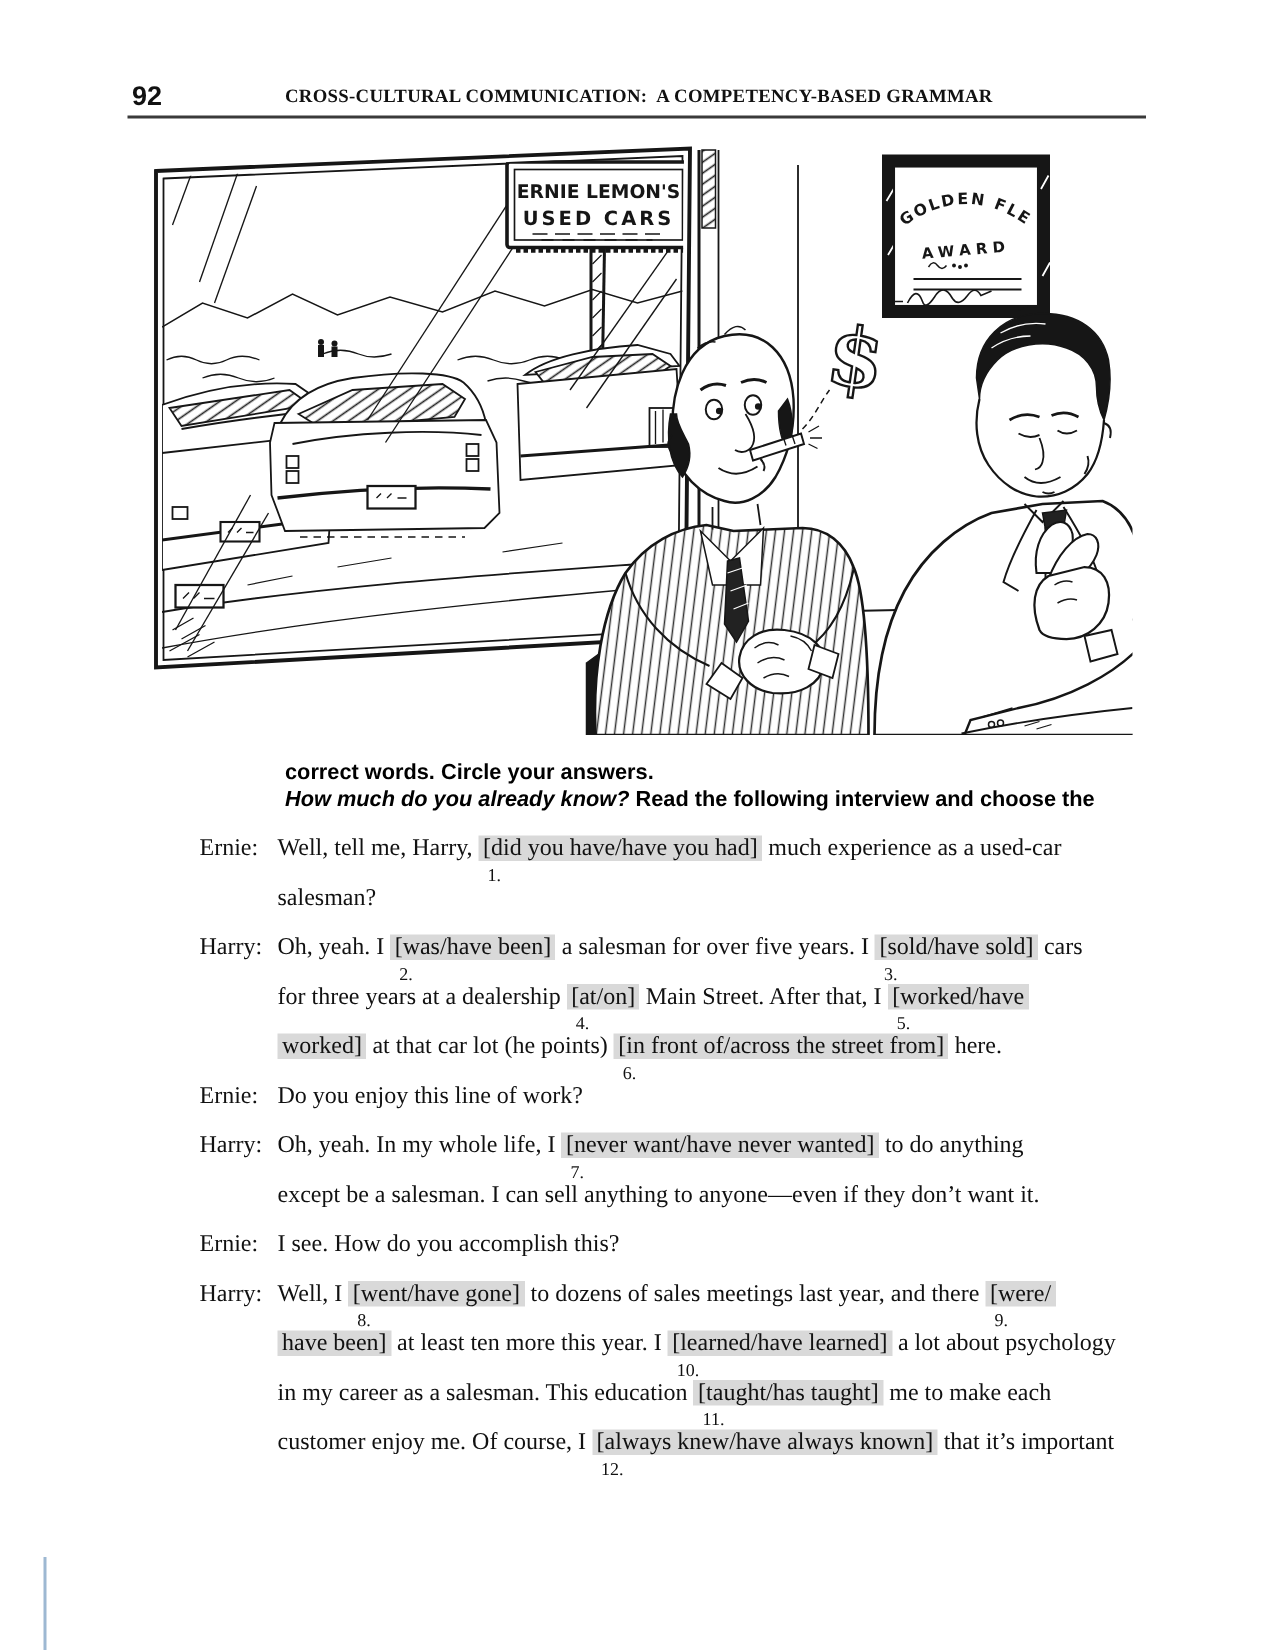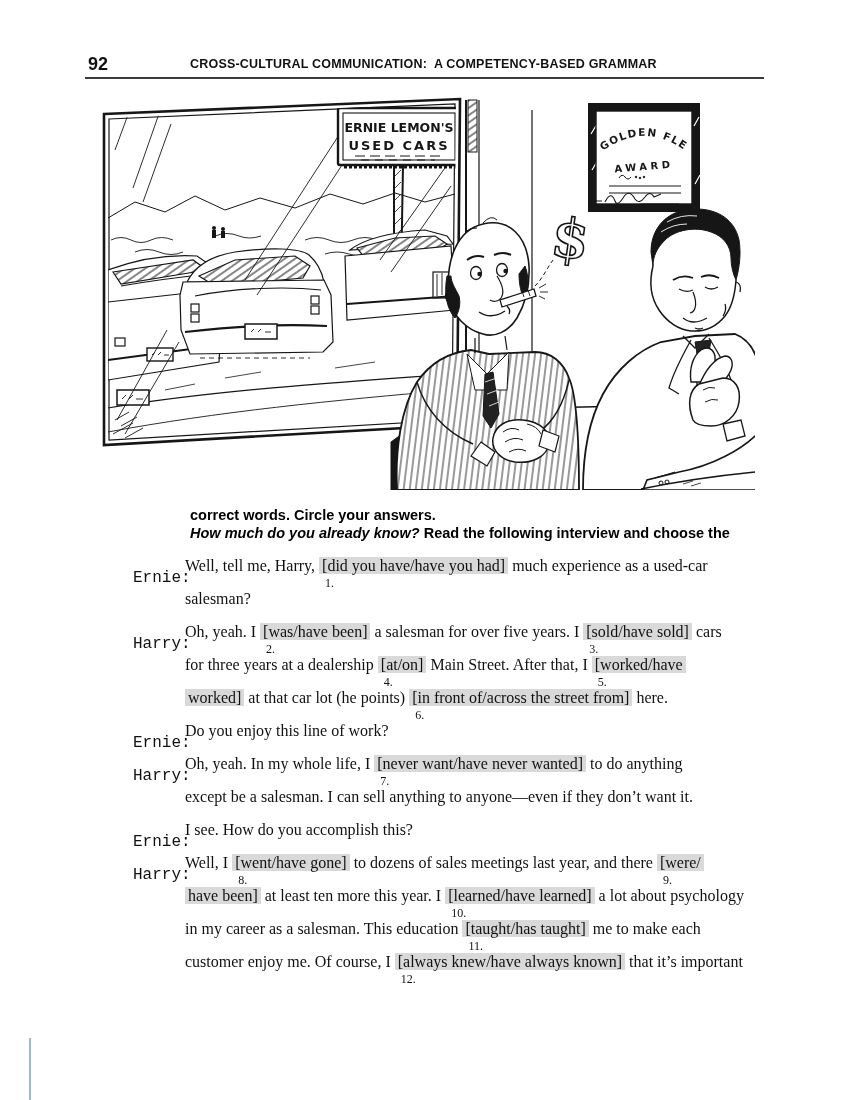--- a/index.html
+++ b/index.html
@@ -1,33 +1,33 @@
 <!DOCTYPE html>
 <html><head>
 <meta charset="utf-8">
 <style>
   html,body{margin:0;padding:0;background:#ffffff;}
   body{width:850px;height:1100px;position:relative;font-family:"Liberation Serif",serif;color:#111;overflow:hidden;}
 
   
   .pagenum{position:absolute;left:88px;top:54px;font-family:"Liberation Sans",sans-serif;font-weight:bold;font-size:18px;}
-  .runhead{position:absolute;left:190px;top:57px;font-family:Liberation Sans, sans-serif;font-weight:bold;font-size:12.5px;white-space:pre;letter-spacing:.2px;}
+  .runhead{position:absolute;left:190px;top:57px;font-family:Liberation Serif, serif;font-weight:bold;font-size:12.5px;white-space:pre;letter-spacing:.2px;}
   .headrule{position:absolute;left:85px;top:77px;width:679px;height:2px;background:#3a3a3a;}
 
   
   .illo{position:absolute;left:95px;top:90px;width:660px;height:400px;}
 
   
   .instr{position:absolute;left:190px;top:506px;width:575px;font-family:"Liberation Sans",sans-serif;font-weight:bold;font-size:14.5px;line-height:18px;color:#000;}
   .instr .it{font-style:italic;}
 
   
   #dialogue{position:absolute;left:120px;top:557px;width:690px;font-size:16px;}
   .dline{position:relative;height:33px;white-space:nowrap;padding-left:65px;}
-  .speaker{position:absolute;left:13px;top:12px;font-family:Liberation Mono, monospace;}
+  .speaker{position:absolute;left:13px;top:0;}
   .choice{position:relative;display:inline-block;text-align:center;}
   .hl{background:#d9d9d9;padding:0 3px;}
   .cnum{position:absolute;left:6px;top:20px;font-size:12px;line-height:12px;}
   .it{}
 
   .scanline{position:absolute;left:29px;top:1038px;width:2px;height:62px;background:#9db8d2;}
 
   svg text{user-select:none;}
 </style>
 </head>

